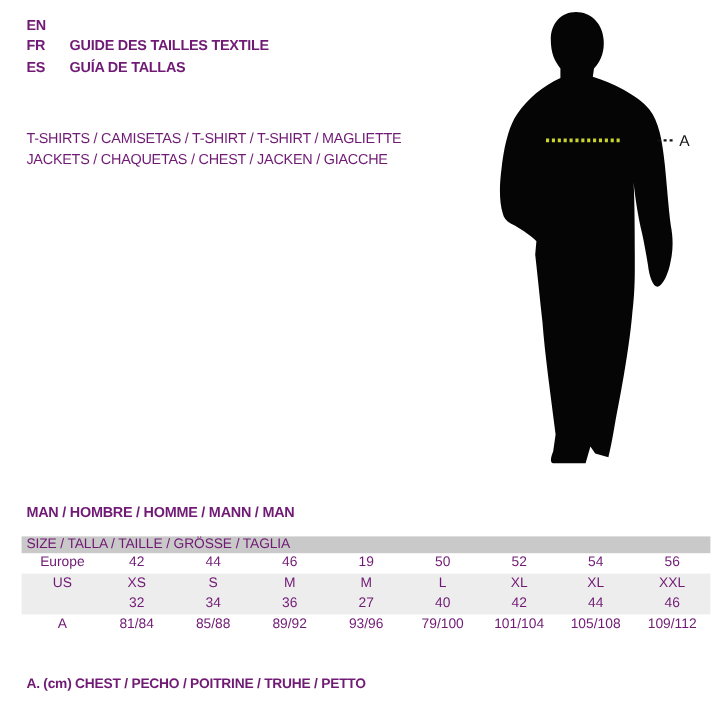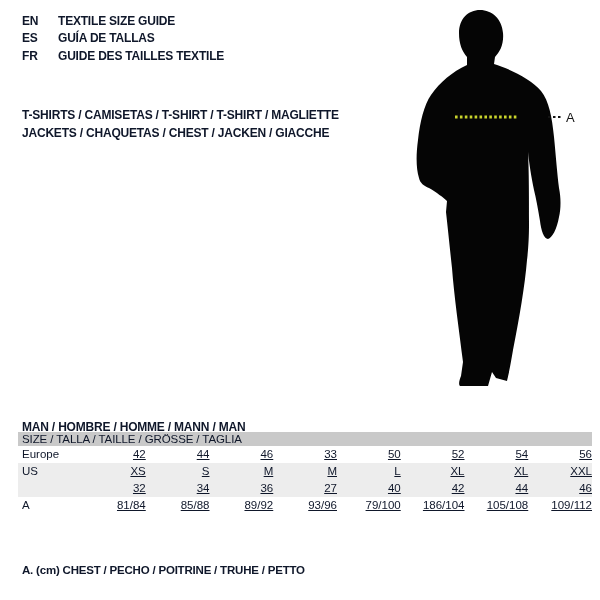--- a/index.html
+++ b/index.html
@@ -1,60 +1,59 @@
 <!DOCTYPE html>
 <html><head>
 <meta charset="utf-8">
 <style>
   html,body{margin:0;padding:0;background:#fff;}
   .canvas{
     position:relative;width:600px;height:600px;background:#ffffff;overflow:hidden;
-    font-family:"Liberation Sans","DejaVu Sans",sans-serif;color:#0f172a;
+    font-family:"Liberation Sans","DejaVu Sans",sans-serif;color:#701a75;
     -webkit-font-smoothing:antialiased;
   }
   
   .lang-list{position:absolute;left:22px;top:13px;}
   .lang-row{display:flex;line-height:17.3px;font-size:12px;font-weight:700;letter-spacing:-0.2px;}
   .lang-code{width:36px;flex:0 0 36px;}
   
-  .categories{position:absolute;left:22px;top:107px;font-size:12px;font-weight:700;
+  .categories{position:absolute;left:22px;top:107px;font-size:12px;font-weight:400;
     line-height:17.5px;letter-spacing:-0.2px;}
   
   .figure{position:absolute;left:400px;top:0px;width:200px;height:400px;}
   
   .man-label{position:absolute;left:22px;top:420px;font-size:12px;font-weight:700;letter-spacing:-0.2px;text-align:center;}
   
-  .size-table{position:absolute;left:18px;top:432px;width:574px;}
+  .size-table{position:absolute;left:18px;top:447px;width:574px;}
   .thead{background:#c9c9c9;height:14px;line-height:14px;font-size:11.5px;
     padding-left:4px;letter-spacing:-0.1px;}
   .trow{display:grid;grid-template-columns:64px repeat(8,1fr);height:17px;
     line-height:17px;font-size:11.5px;}
   .trow.shaded{background:#ededed;}
-  .tlabel{text-align:left;padding-left:4px;}
-  .tcell{text-align:right;text-decoration:underline;}
+  .tlabel{text-align:center;padding-left:4px;}
+  .tcell{text-align:center;}
   
   .footnote{position:absolute;left:22px;top:564px;font-size:11.5px;font-weight:700;letter-spacing:-0.2px;}
 </style>
 </head>
 <body>
 
 <div class="canvas">
 
   <div class="lang-list">
     <div class="lang-row">
       <span class="lang-code">EN</span>
-      <span class="lang-label">TEXTILE SIZE GUIDE</span>
+    </div>
+    <div class="lang-row">
+      <span class="lang-code">FR</span>
+      <span class="lang-label">GUIDE DES TAILLES TEXTILE</span>
     </div>
     <div class="lang-row">
       <span class="lang-code">ES</span>
       <span class="lang-label">GUÍA DE TALLAS</span>
-    </div>
-    <div class="lang-row">
-      <span class="lang-code">FR</span>
-      <span class="lang-label">GUIDE DES TAILLES TEXTILE</span>
     </div>
   </div>
 
   <div class="categories">
     <div>T-SHIRTS / CAMISETAS / T-SHIRT / T-SHIRT / MAGLIETTE</div>
     <div>JACKETS / CHAQUETAS / CHEST / JACKEN / GIACCHE</div>
   </div>
 
   <svg class="figure" viewBox="400 0 200 400" width="200" height="400" xmlns="http://www.w3.org/2000/svg">
     <path fill="#050505" d="
@@ -100,21 +99,21 @@
   <div class="man-label">MAN / HOMBRE / HOMME / MANN / MAN</div>
 
   <div class="size-table">
     <div class="thead">SIZE / TALLA / TAILLE / GRÖSSE / TAGLIA</div>
 
     <div class="trow">
       <div class="tlabel">Europe</div>
       <div class="tcell">42</div>
       <div class="tcell">44</div>
       <div class="tcell">46</div>
-      <div class="tcell">33</div>
+      <div class="tcell">19</div>
       <div class="tcell">50</div>
       <div class="tcell">52</div>
       <div class="tcell">54</div>
       <div class="tcell">56</div>
     </div>
 
     <div class="trow shaded">
       <div class="tlabel">US</div>
       <div class="tcell">XS</div>
       <div class="tcell">S</div>
@@ -138,21 +137,21 @@
       <div class="tcell">46</div>
     </div>
 
     <div class="trow">
       <div class="tlabel">A</div>
       <div class="tcell">81/84</div>
       <div class="tcell">85/88</div>
       <div class="tcell">89/92</div>
       <div class="tcell">93/96</div>
       <div class="tcell">79/100</div>
-      <div class="tcell">186/104</div>
+      <div class="tcell">101/104</div>
       <div class="tcell">105/108</div>
       <div class="tcell">109/112</div>
     </div>
   </div>
 
   <div class="footnote">A. (cm) CHEST / PECHO / POITRINE / TRUHE / PETTO</div>
 
 </div>
 
 </body></html>

